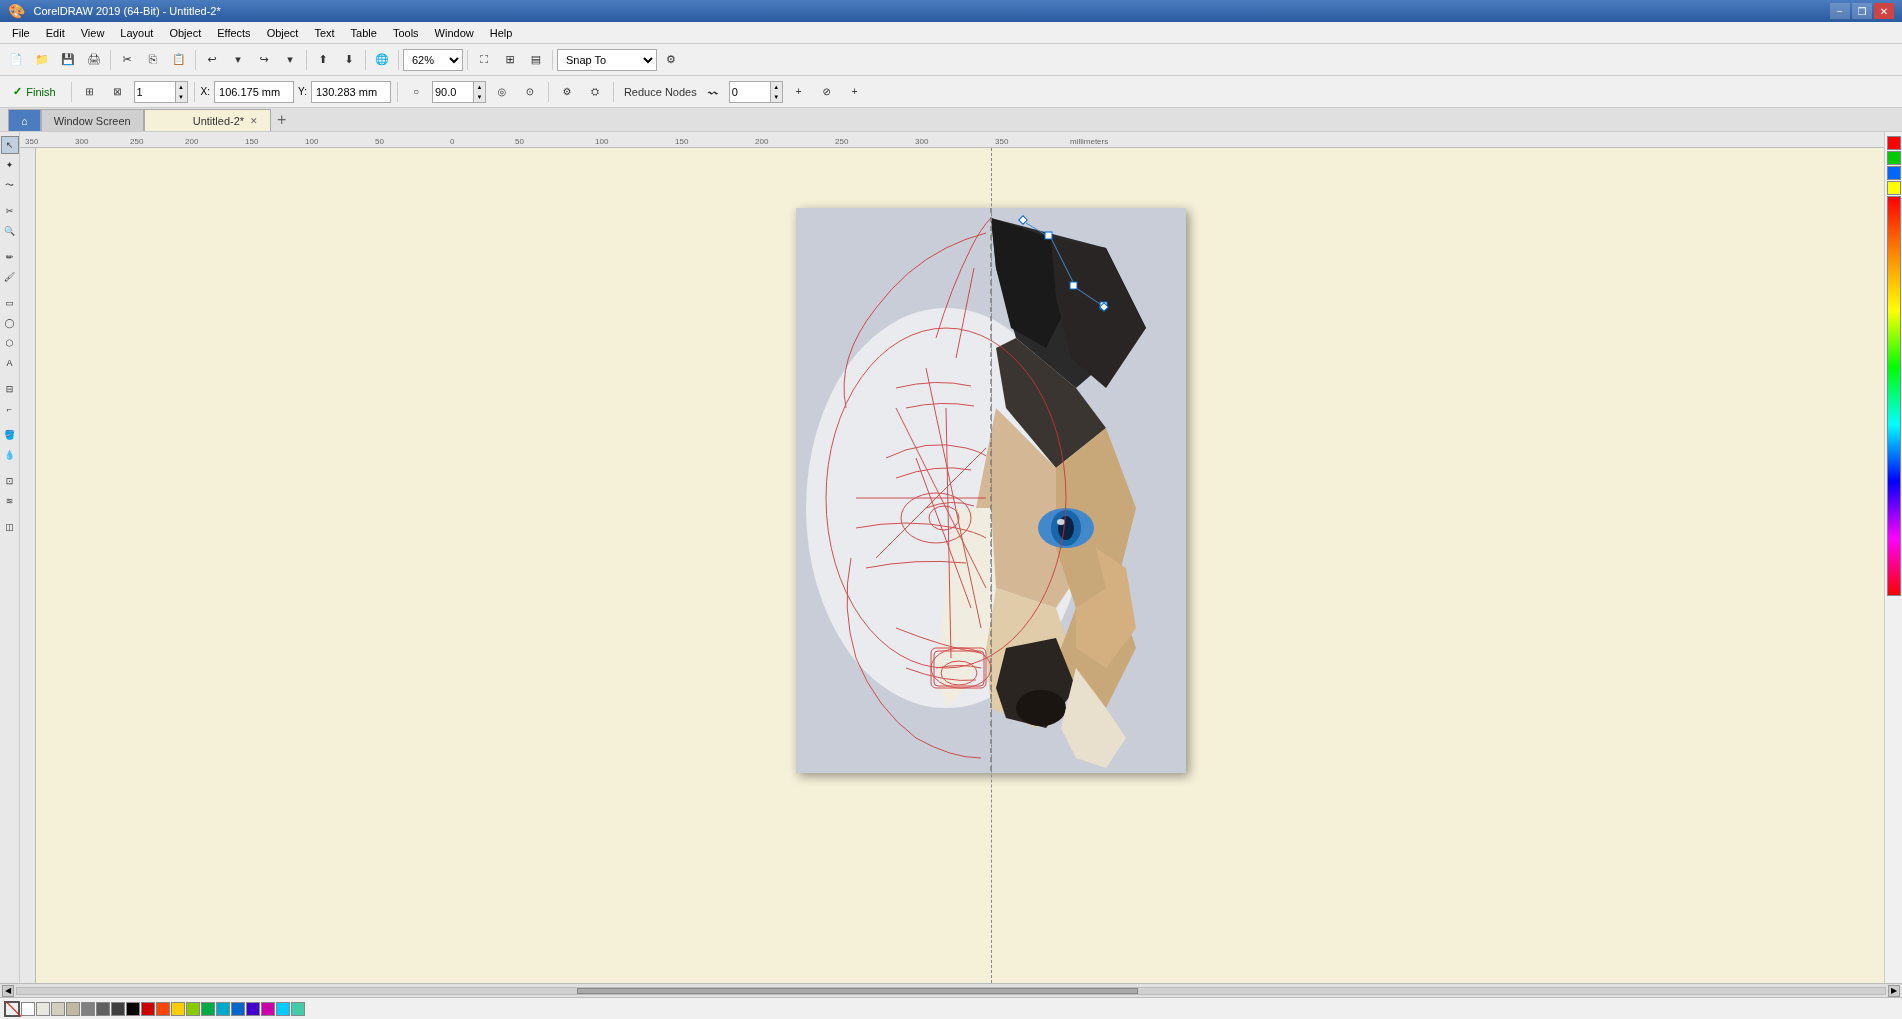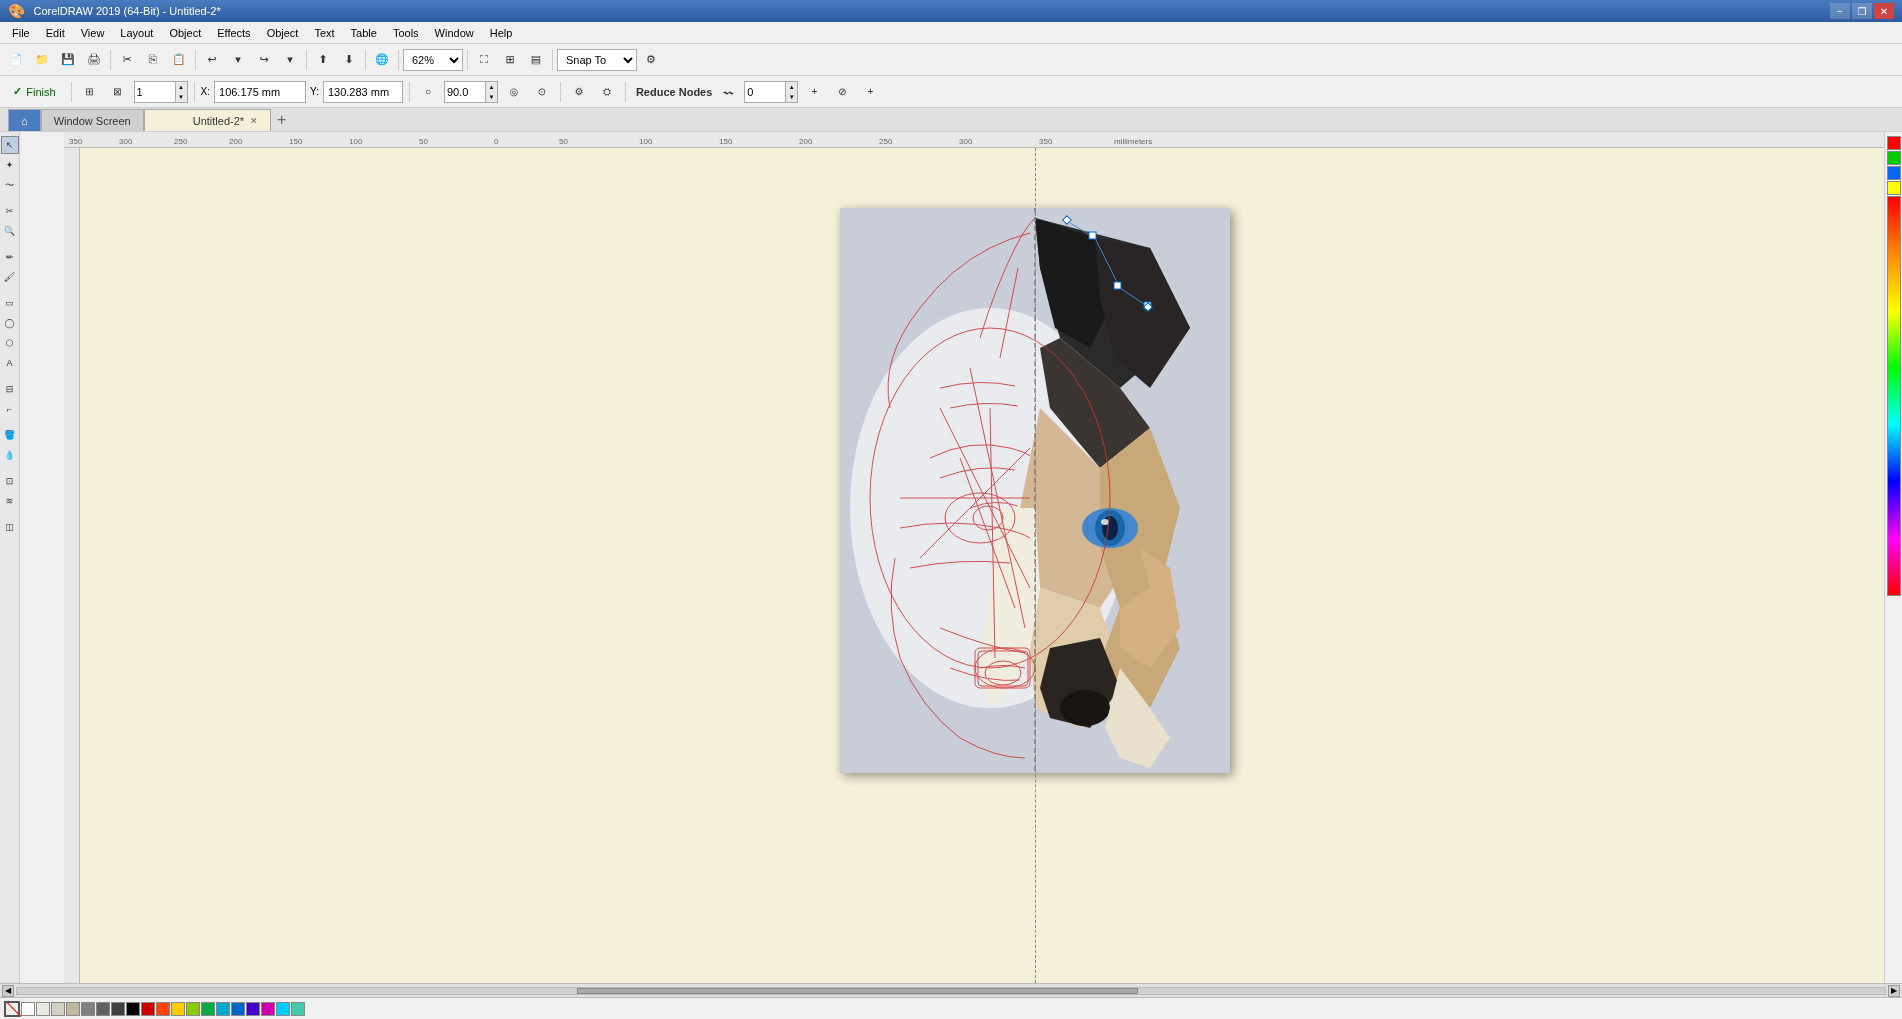--- a/index.html
+++ b/index.html
@@ -231,21 +231,21 @@
 
     
     #wolf-artwork {
       width: 100%;
       height: 100%;
     }
 
     
     .reduce-nodes-label {
       font-size: 11px;
-      font-weight: bold;
+      font-weight: normal;
       color: #333;
       margin-left: 4px;
     }
 
     
     .spinner-wrap {
       display: flex;
       align-items: center;
       border: 1px solid #aaa;
       background: white;
@@ -343,21 +343,21 @@
   <select class="toolbar-combo">
     <option>62%</option>
   </select>
   <div class="toolbar-separator"></div>
 
   <button class="toolbar-btn">⛶</button>
   <button class="toolbar-btn">⊞</button>
   <button class="toolbar-btn">▤</button>
   <div class="toolbar-separator"></div>
 
-  <select class="toolbar-combo" style="width:80px;">
+  <select class="toolbar-combo" style="width:100px;">
     <option>Snap To</option>
   </select>
 
   <button class="toolbar-btn">⚙</button>
 </div>
 
 <div id="property-toolbar">
 
   <button class="finish-btn">
     <span style="color:green; font-weight:bold;">✓</span>
@@ -372,21 +372,21 @@
     <input class="spinner-input" value="1" readonly="" style="">
     <div class="spinner-arrows">
       <button class="spinner-arrow">▲</button>
       <button class="spinner-arrow">▼</button>
     </div>
   </div>
 
   <div class="toolbar-separator"></div>
 
   <span style="font-size:10px;">X:</span>
-  <input class="prop-input" style="width: 92px;" value="106.175 mm" readonly="">
+  <input class="prop-input" style="width: 80px;" value="106.175 mm" readonly="">
   <span style="font-size:10px;">Y:</span>
   <input class="prop-input" style="width: 80px;" value="130.283 mm" readonly="">
 
   <div class="toolbar-separator"></div>
 
   <button class="prop-btn">○</button>
   <div class="spinner-wrap">
     <input class="spinner-input" value="90.0" readonly="" style="">
     <div class="spinner-arrows">
       <button class="spinner-arrow">▲</button>
@@ -456,21 +456,21 @@
     <div style="height:4px;"></div>
     <button class="left-tool">🪣</button>
     <button class="left-tool">💧</button>
     <div style="height:4px;"></div>
     <button class="left-tool">⊡</button>
     <button class="left-tool">≋</button>
     <div style="height:4px;"></div>
     <button class="left-tool">◫</button>
   </div>
 
-  <div id="canvas-area" style="flex:1; background:#f5f0d8; position:relative; overflow:hidden;margin-left:44px;">
+  <div id="canvas-area" style="flex:1; background:#f5f0d8; position:relative; overflow:hidden;">
 
     <div id="ruler-h" style="position:absolute; top:0; left:0; right:0; height:16px; background:#e8e8e8; border-bottom:1px solid #bbb; overflow:hidden;">
       <svg width="100%" height="16">
 
         <text x="5" y="12" font-size="8" fill="#666">350</text>
         <text x="55" y="12" font-size="8" fill="#666">300</text>
         <text x="110" y="12" font-size="8" fill="#666">250</text>
         <text x="165" y="12" font-size="8" fill="#666">200</text>
         <text x="225" y="12" font-size="8" fill="#666">150</text>
         <text x="285" y="12" font-size="8" fill="#666">100</text>

